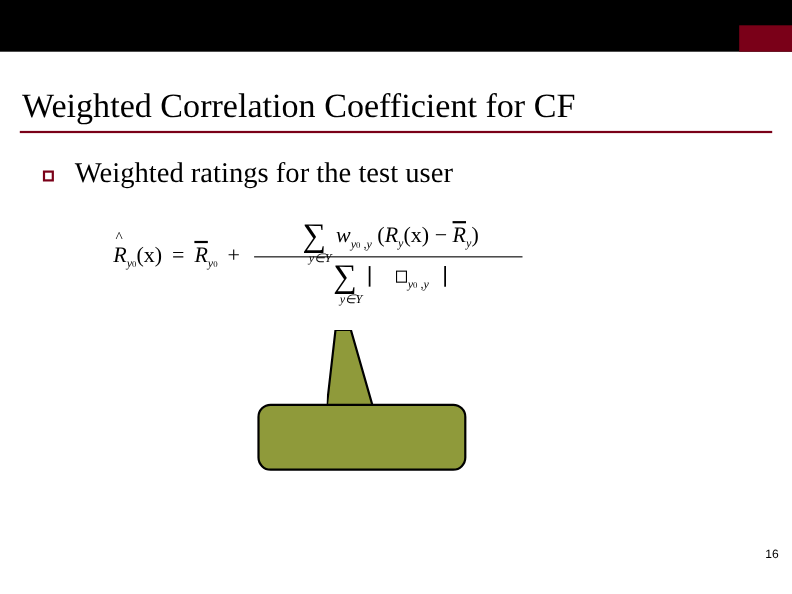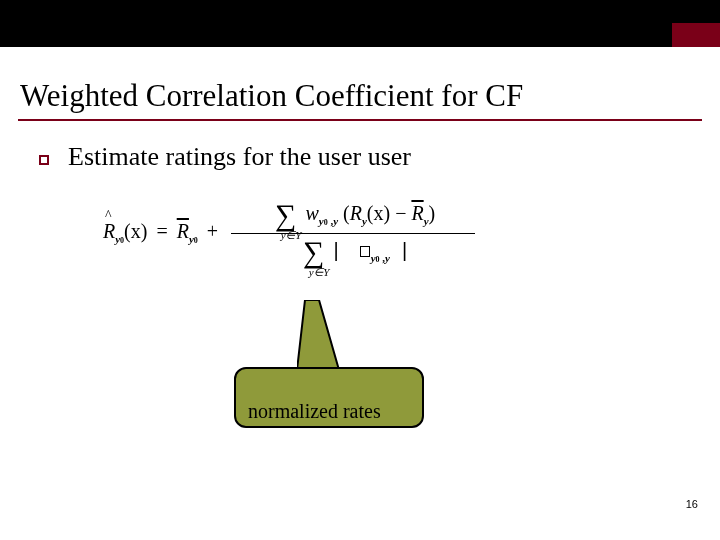--- a/index.html
+++ b/index.html
@@ -73,21 +73,21 @@
     background: #8f9a3a;
     border: 2px solid #000;
     border-radius: 12px;
     box-sizing: border-box;
     padding: 6px 12px;
     font-size: 20px;
     line-height: 1.2;
   }
   .page-num {
     position: absolute;
-    right: 22px;
+    right: 12px;
     bottom: 30px;
     font-family: Arial, Helvetica, sans-serif;
     font-size: 11px;
   }
   .formula {
     position: absolute;
     left: 103px;
     top: 200px;
     width: 410px;
     font-family: "Times New Roman", Times, serif;
@@ -103,21 +103,20 @@
     left: 2px;
     top: -12px;
     font-size: 14px;
   }
   .formula .bar {
     text-decoration: overline;
   }
   .formula sub {
     font-size: 11px;
     vertical-align: -5px;
-    font-weight: bold;
   }
   .formula .sub0 {
     font-size: 8px;
     vertical-align: 0px;
   }
   .frac {
     display: inline-block;
     vertical-align: middle;
     text-align: center;
     margin-left: 4px;
@@ -162,21 +161,21 @@
 </head>
 <body>
 
 <div class="top-band"></div>
 <div class="top-accent"></div>
 
 <div class="title">Weighted Correlation Coefficient for CF</div>
 <div class="title-underline"></div>
 
 <span class="bullet-sq"></span>
-<div class="bullet-text">Estimate ratings for the user user</div>
+<div class="bullet-text">Weighted ratings for the test user</div>
 
 <div class="formula">
   <span class="hat"><i>R</i></span><sub><i>y</i><span class="sub0">0</span></sub><span>(x)</span>
   <span style="margin:0 4px">=</span>
   <span class="bar"><i>R</i></span><sub><i>y</i><span class="sub0">0</span></sub>
   <span style="margin:0 4px">+</span>
   <span class="frac">
     <span class="num">
       <span class="sum">
         <span>∑</span>
@@ -200,16 +199,15 @@
     </span>
   </span>
 </div>
 
 <svg class="callout-arrow" width="50" height="80">
   <polygon points="8,0 22,0 42,70 0,70" fill="#8f9a3a" stroke="#000" stroke-width="2"></polygon>
 </svg>
 
 <div class="callout">
   <br>
-  <span>normalized rates</span>
 </div>
 
 <div class="page-num">16</div>
 
 </body></html>

